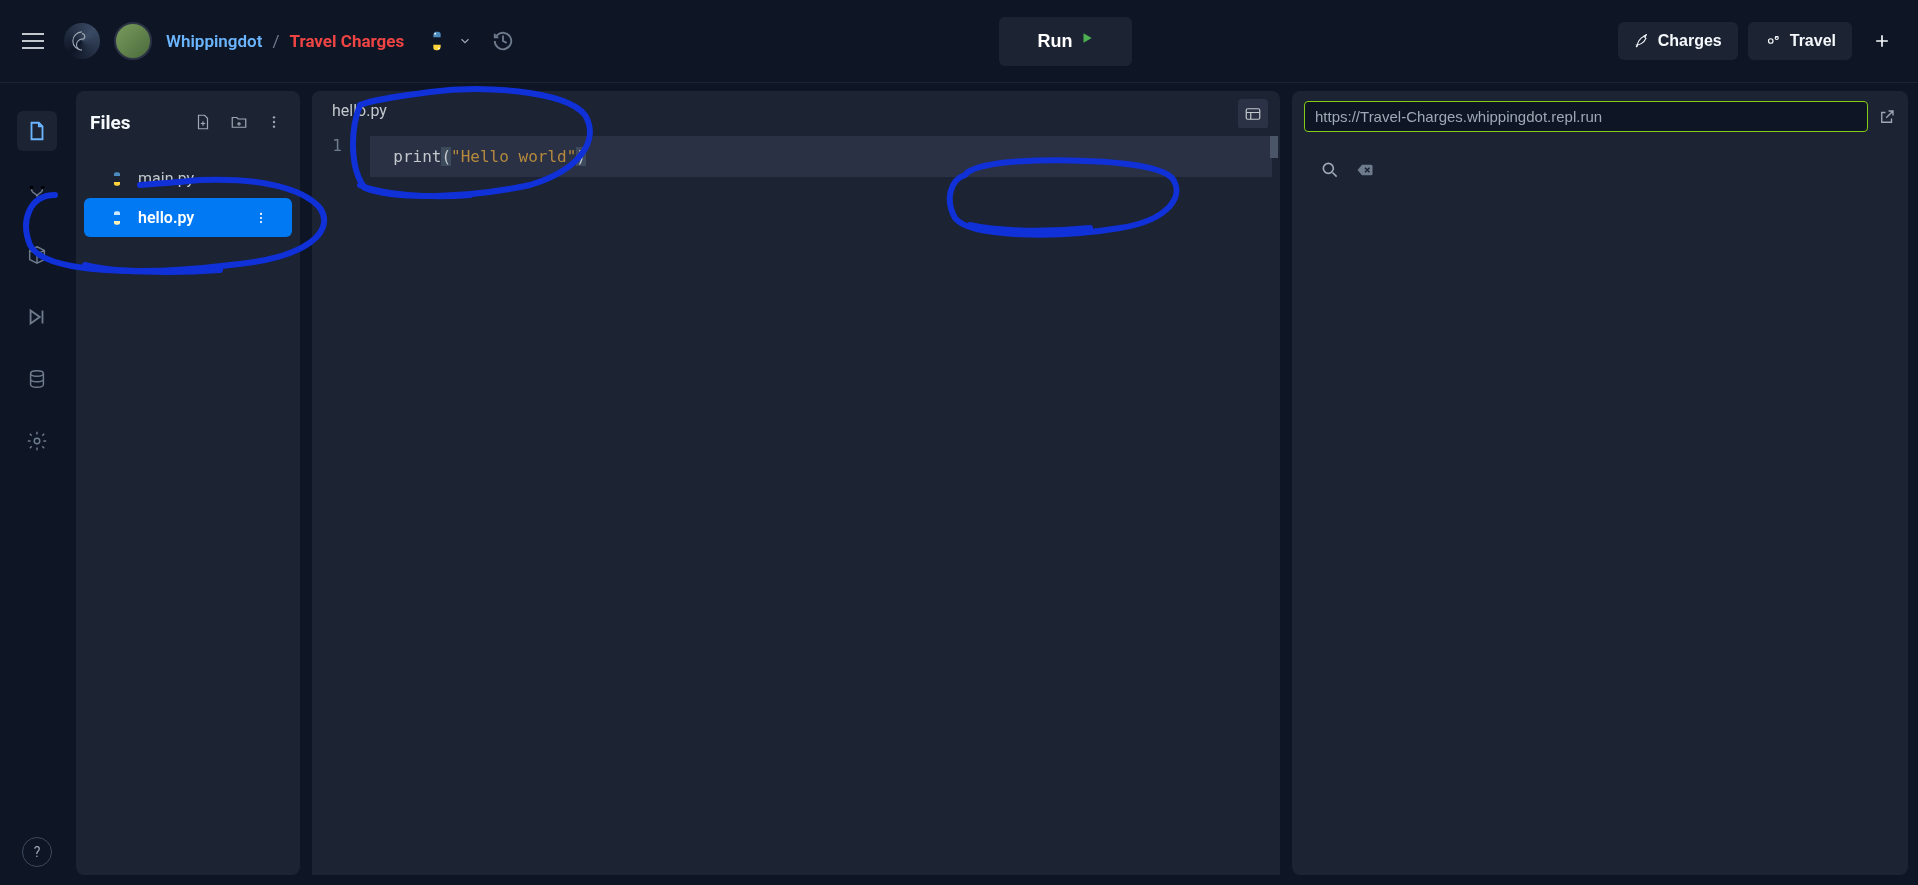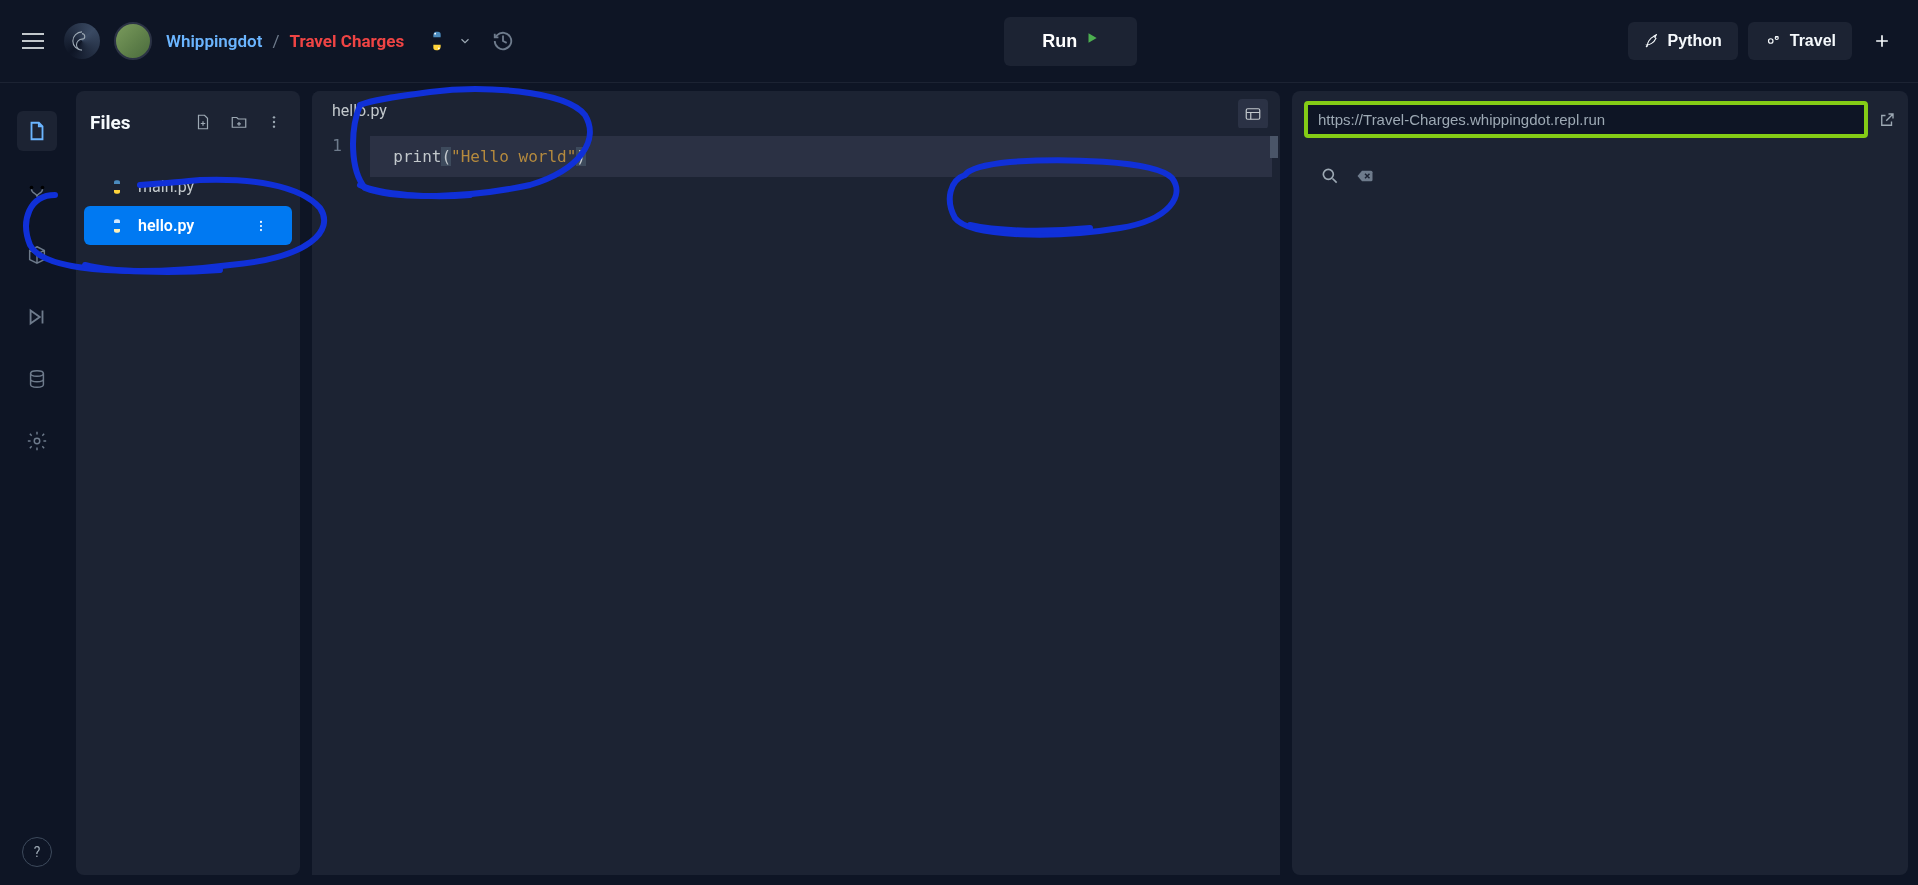--- a/index.html
+++ b/index.html
@@ -33,21 +33,21 @@
   
   .main { flex:1; display:flex; gap:12px; padding:8px 10px 10px 10px; min-height:0; }
 
   
   .dock { width:54px; display:flex; flex-direction:column; align-items:center; gap:22px; padding-top:20px; position:relative; }
   .dock-item { width:40px; height:40px; display:flex; align-items:center; justify-content:center; color:#6e7b8c; cursor:pointer; border-radius:6px; }
   .dock-item.active { color:#6bb5ff; background:#1c2333; }
   .dock-help { position:absolute; bottom:8px; width:30px; height:30px; border-radius:50%; border:1px solid #3d4a5c; display:flex; align-items:center; justify-content:center; color:#9da9b4; }
 
   
-  .file-panel { width:224px; background:#1c2333; border-radius:8px; display:flex; flex-direction:column;gap:8px; }
+  .file-panel { width:224px; background:#1c2333; border-radius:8px; display:flex; flex-direction:column; }
   .file-header { display:flex; align-items:center; padding:18px 14px; gap:10px; }
   .file-title { font-size:19px; font-weight:700; flex:1; color:#f5f9fc; }
   .file-action { color:#9da9b4; cursor:pointer; padding:4px; }
   .file-list { padding:6px 0; }
   .file-item { display:flex; align-items:center; gap:12px; padding:10px 24px; cursor:pointer; color:#c2c8cc; font-size:16px; border-radius:6px; margin:0 8px; position:relative; }
   .file-item.active { background:#0079f2; color:#fff; font-weight:600; }
   .file-item .file-menu { margin-left:auto; color:#fff; }
   .py-icon { width:18px; height:18px; }
 
   
@@ -60,21 +60,21 @@
   .code-area { flex:1; padding:8px 8px; position:relative; }
   .code-line { display:flex; background:#2b3144; height:41px; align-items:center; padding-left:4px; }
   .tok-fn { color:#c2c8cc; }
   .tok-paren { color:#c2c8cc; background:#3d4a5c; }
   .tok-str { color:#b58a3e; }
   .line-cursor-end { position:absolute; right:2px; top:8px; width:8px; height:22px; background:#4a5568; }
 
   
   .console-panel { width:616px; background:#1c2333; border-radius:8px; display:flex; flex-direction:column; min-width:0; }
   .console-url-bar { display:flex; align-items:center; gap:10px; padding:10px 12px; }
-  .url-input { flex:1; background:#0e1525; border:4px solid #84cc16; border-radius:4px; padding:6px 10px; color:#9da9b4; font-size:15px; }
+  .url-input { flex:1; background:#0e1525; border:1px solid #84cc16; border-radius:4px; padding:6px 10px; color:#9da9b4; font-size:15px; }
   .ext-link { color:#9da9b4; cursor:pointer; }
   .console-tools { display:flex; gap:14px; padding:8px 14px; justify-content:flex-end; align-items:center; }
   .console-body { flex:1; padding:10px 14px 6px 14px; font-family:"Consolas","Monaco",monospace; font-size:15px; line-height:1.5; color:#f5f9fc; position:relative; }
   .console-top-row { display:flex; }
   .console-text-col { flex:1; }
   .prompt-sym { color:#e06c4c; }
   .term-cursor { display:inline-block; width:10px; height:17px; background:#f5f9fc; vertical-align:text-bottom; }
   .console-line { white-space:pre; }
 
   
@@ -127,21 +127,21 @@
           <path d="M6 4l14 8-14 8z"></path>
         </svg>
     </button>
   </div>
 
   <div class="header-right">
     <button class="hdr-btn">
       <svg width="16" height="16" viewBox="0 0 24 24">
           <path d="M5 19c0-4 3-11 10-14 0 0 3 3 3 3-3 7-10 10-14 10z M5 19l-2 2 M14 5l5-3-3 5" fill="none" stroke="currentColor" stroke-width="1.6"></path>
         </svg>
-      <span>Python</span>
+      <span>Charges</span>
     </button>
     <button class="hdr-btn">
       <svg width="18" height="18" viewBox="0 0 24 24">
           <circle cx="9" cy="12" r="3" fill="none" stroke="currentColor" stroke-width="1.6"></circle>
           <circle cx="17" cy="8" r="2" fill="none" stroke="currentColor" stroke-width="1.6"></circle>
           <path d="M17 8v-1M15 6h4" stroke="currentColor" stroke-width="1.6"></path>
         </svg>
       <span>Travel</span>
     </button>
     <button class="plus-btn">

